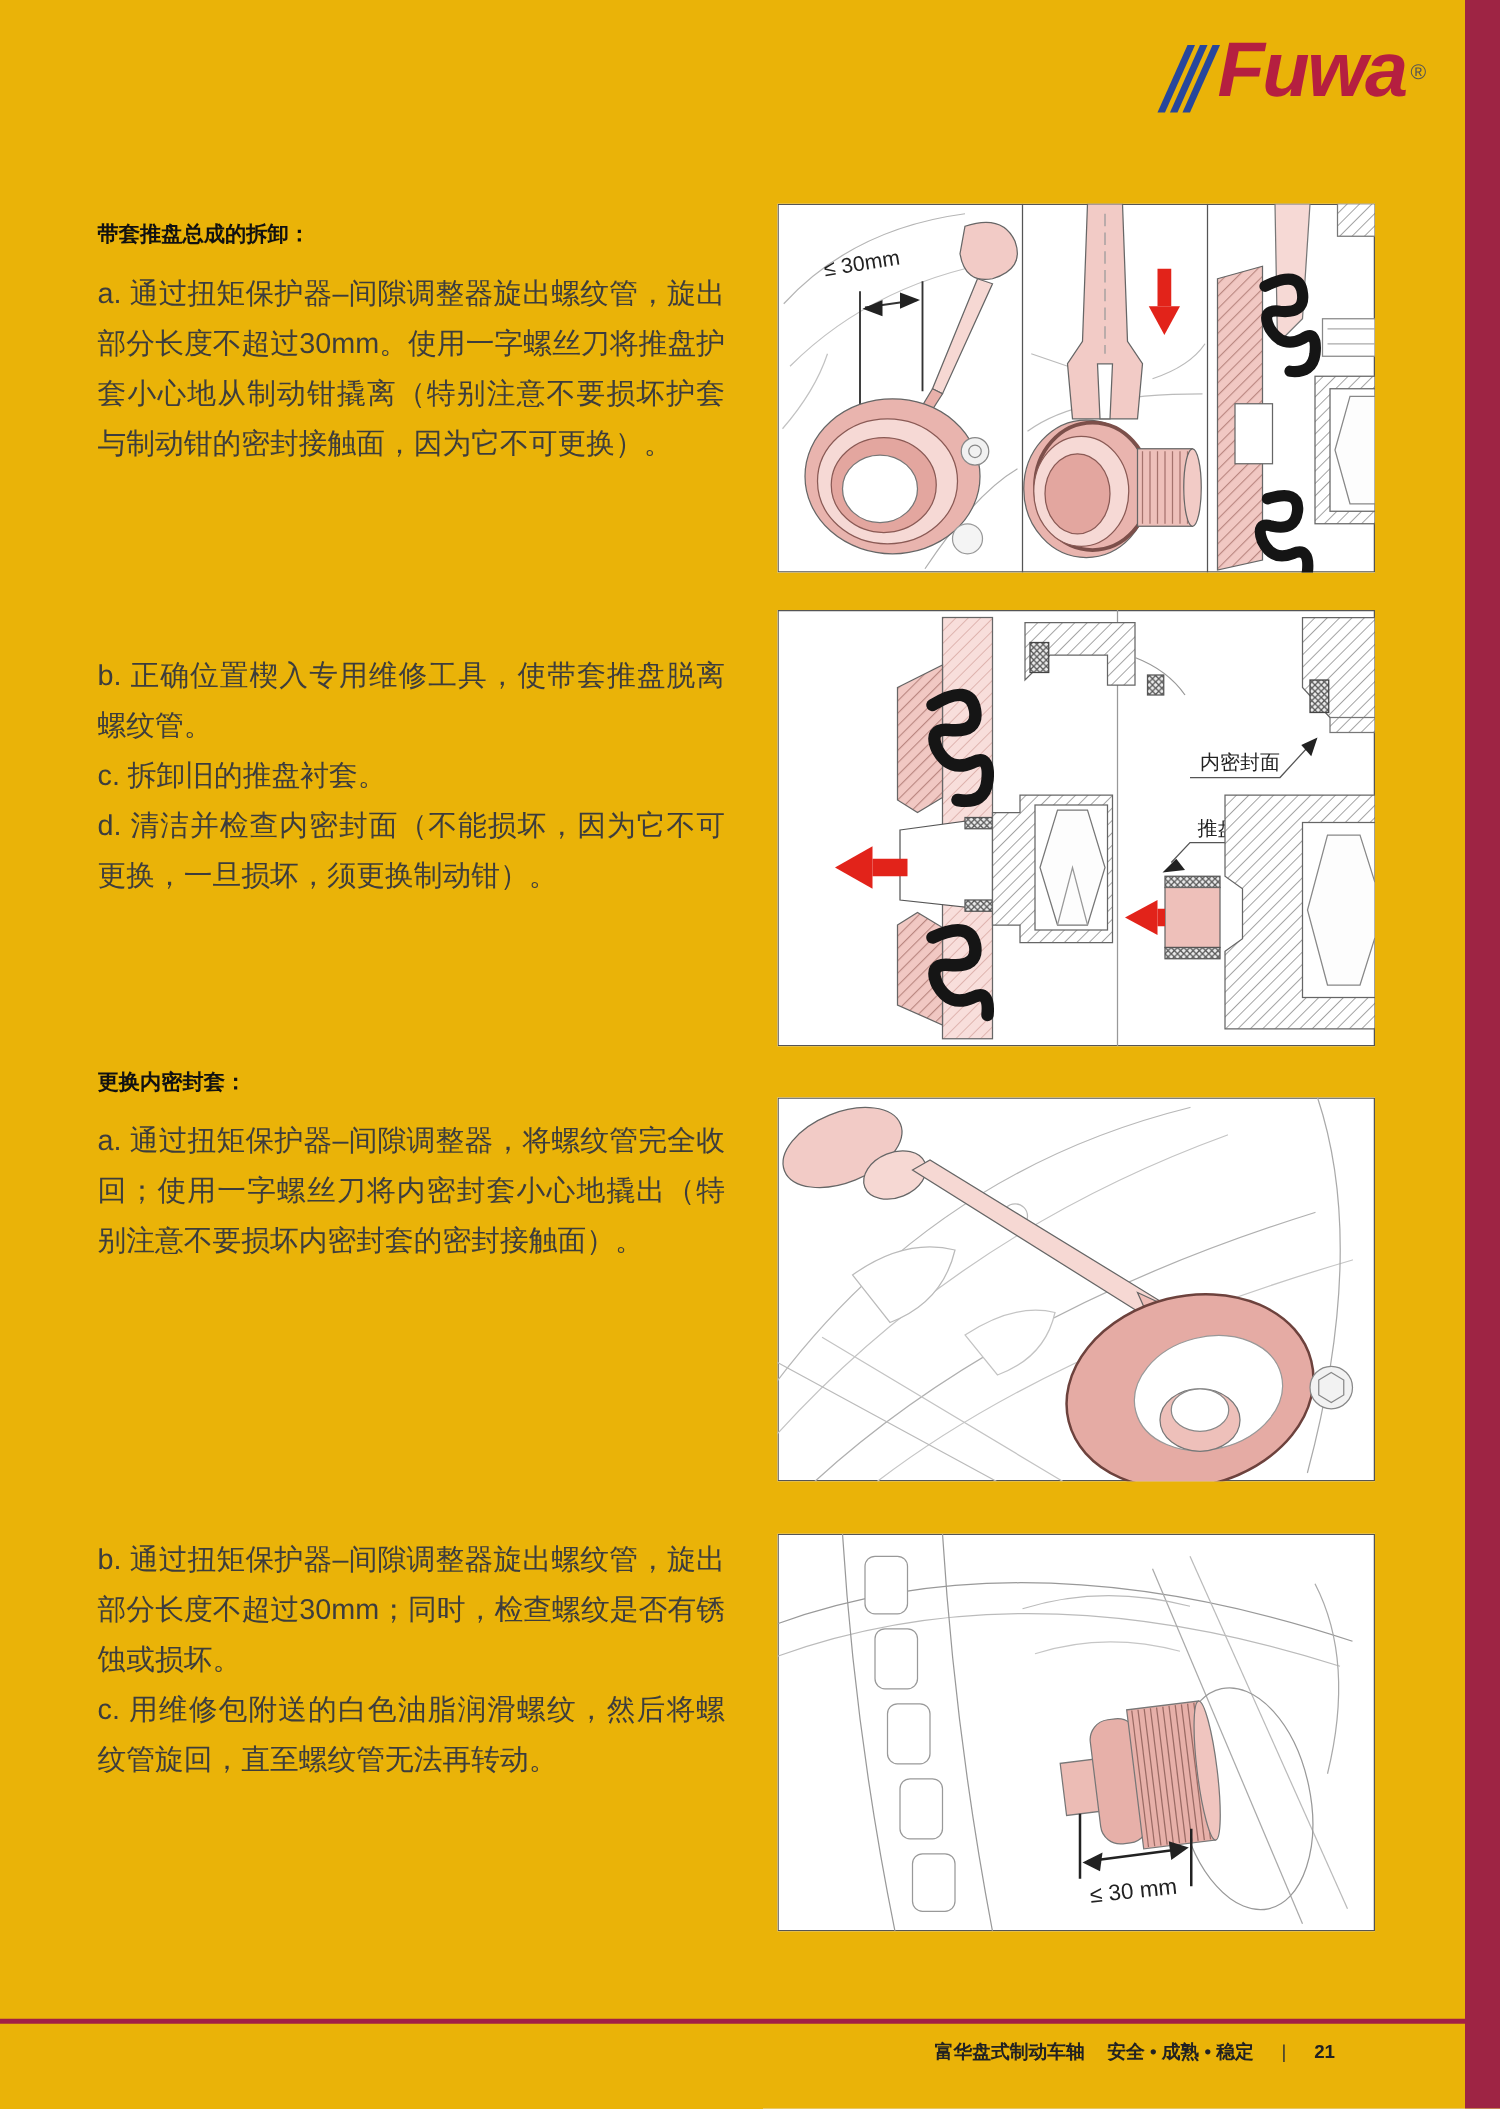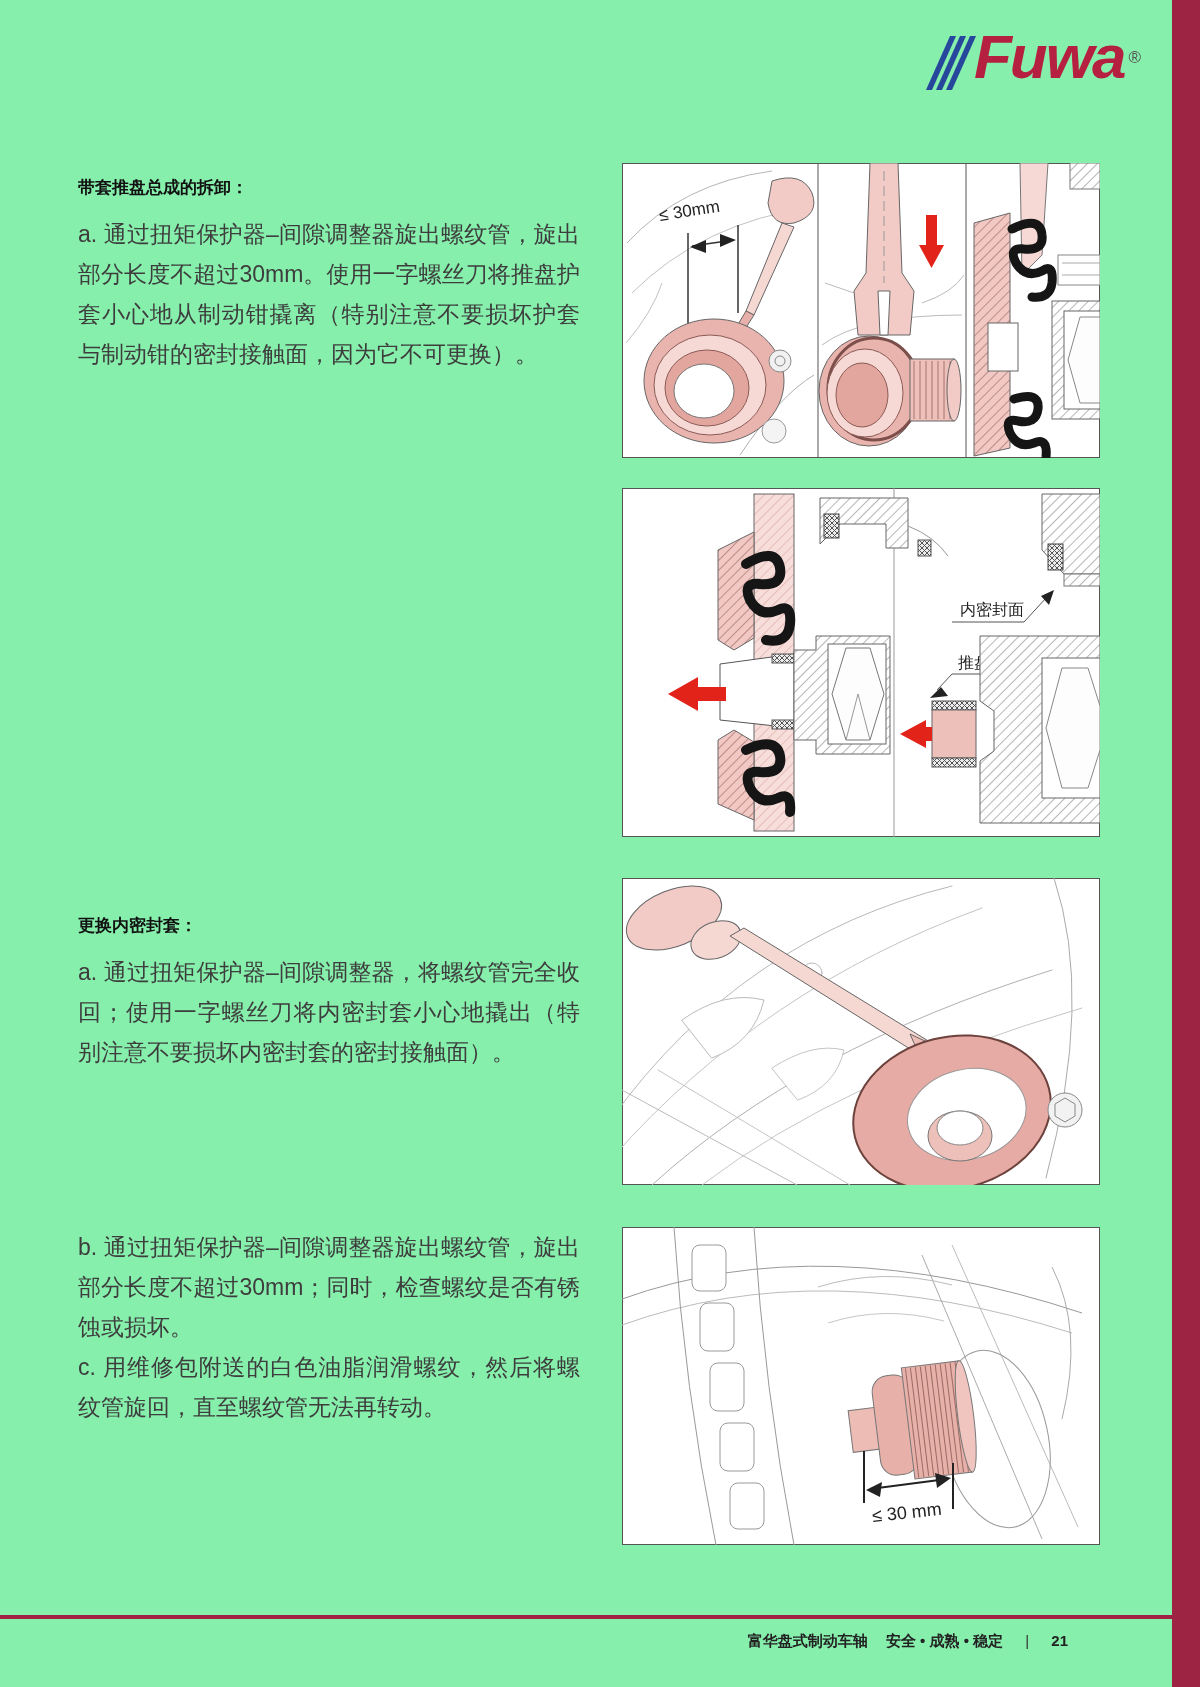--- a/index.html
+++ b/index.html
@@ -1,17 +1,17 @@
 <!DOCTYPE html>
 <html><head>
 <meta charset="utf-8">
 <style>
   html,body{margin:0;padding:0;background:#e8e8e8;}
   .page{
-    position:relative;width:1200px;height:1687px;background:#86efac;
+    position:relative;width:1200px;height:1687px;background:#eab308;
     font-family:"Liberation Sans","DejaVu Sans",sans-serif;overflow:hidden;
     margin:0 auto;
   }
   .redbar{position:absolute;right:0;top:0;width:28px;height:1687px;background:#9e2444;}
   
   .logo{position:absolute;left:938px;top:26px;height:80px;display:flex;align-items:flex-start;}
   .stripes{display:flex;margin-top:10px;margin-right:6px;}
   .stripe{width:6px;height:54px;background:#27479c;transform:skewX(-24deg);margin-right:4px;}
   .logo-text{font-size:62px;line-height:62px;font-weight:bold;font-style:italic;color:#b51f40;letter-spacing:-2px;}
   .logo-reg{font-size:17px;color:#555;margin-left:4px;margin-top:22px;font-style:normal;}
@@ -66,22 +66,27 @@
     </span>
     <span class="logo-text">Fuwa</span>
     <span class="logo-reg">®</span>
   </div>
 
   <div class="sec" style="top:170px">
     <h3 class="sec-head">带套推盘总成的拆卸：</h3>
     <p class="sec-p">a. 通过扭矩保护器–间隙调整器旋出螺纹管，旋出部分长度不超过30mm。使用一字螺丝刀将推盘护套小心地从制动钳撬离（特别注意不要损坏护套与制动钳的密封接触面，因为它不可更换）。</p>
   </div>
 
-
-  <div class="sec" style="top:908px">
+  <div class="sec" style="top:520px">
+    <p class="sec-p">b. 正确位置楔入专用维修工具，使带套推盘脱离螺纹管。</p>
+    <p class="sec-p">c. 拆卸旧的推盘衬套。</p>
+    <p class="sec-p">d. 清洁并检查内密封面（不能损坏，因为它不可更换，一旦损坏，须更换制动钳）。</p>
+  </div>
+
+  <div class="sec" style="top:848px">
     <h3 class="sec-head">更换内密封套：</h3>
     <p class="sec-p">a. 通过扭矩保护器–间隙调整器，将螺纹管完全收回；使用一字螺丝刀将内密封套小心地撬出（特别注意不要损坏内密封套的密封接触面）。</p>
   </div>
 
   <div class="sec" style="top:1227px">
     <p class="sec-p">b. 通过扭矩保护器–间隙调整器旋出螺纹管，旋出部分长度不超过30mm；同时，检查螺纹是否有锈蚀或损坏。</p>
     <p class="sec-p">c. 用维修包附送的白色油脂润滑螺纹，然后将螺纹管旋回，直至螺纹管无法再转动。</p>
   </div>
 
   <svg class="fig" style="left:622px;top:163px" width="478" height="295" viewBox="0 0 478 295">

